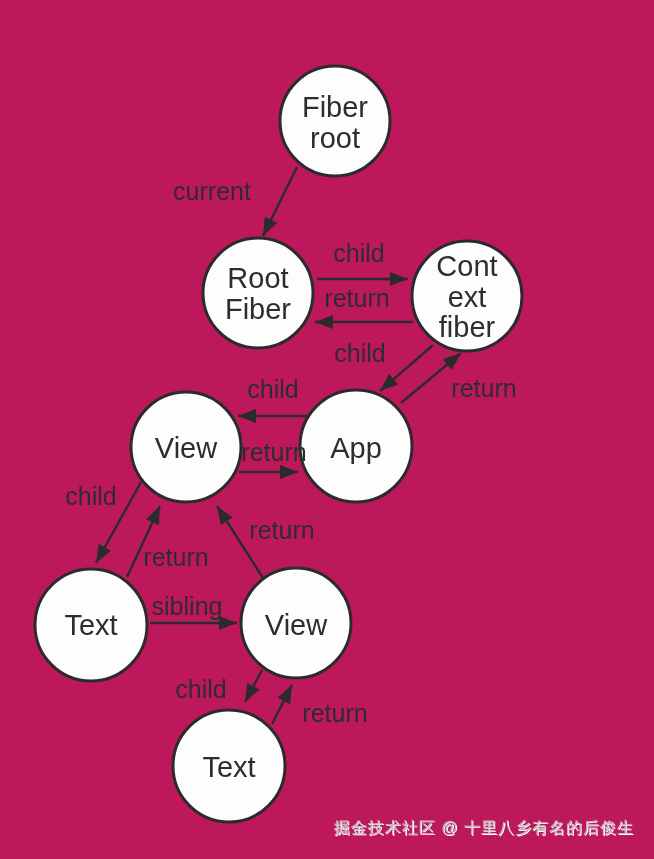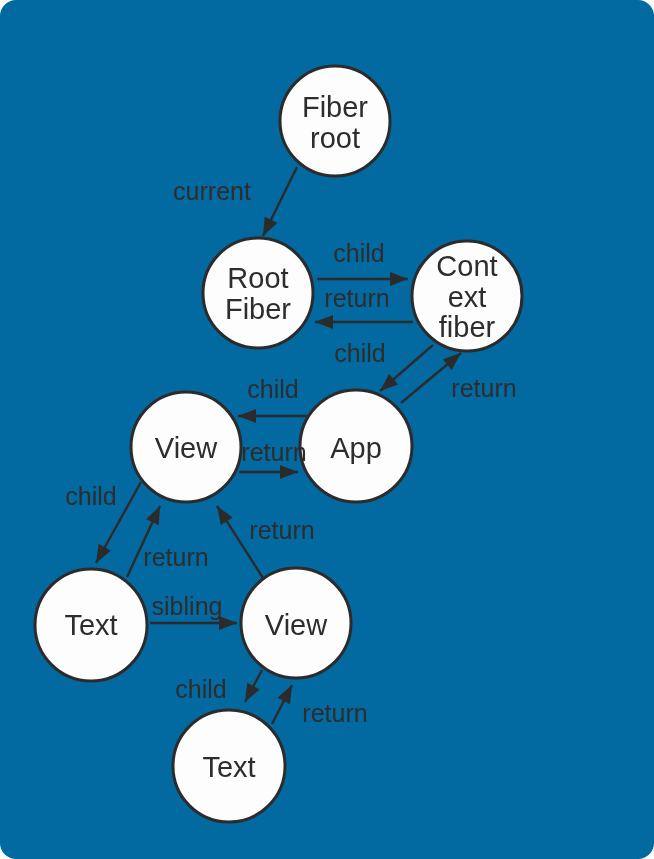--- a/index.html
+++ b/index.html
@@ -4,24 +4,23 @@
 <style>
   html, body {
     margin: 0;
     padding: 0;
     background: #fdfdfd;
   }
   .stage {
     position: relative;
     width: 654px;
     height: 859px;
-    background: #0369a1;
+    background: #be185d;
     overflow: hidden;
     font-family: "Liberation Sans", "DejaVu Sans", sans-serif;
-    border-radius: 16px;
   }
   svg { display: block; }
   .node-circle {
     fill: #fdfdfd;
     stroke: #2b2b2b;
     stroke-width: 3;
   }
   .edge-line {
     stroke: #2b2b2b;
     stroke-width: 2.4;
@@ -164,13 +163,14 @@
       <line class="edge-line" x1="262" y1="670" x2="245" y2="702" marker-end="url(#arrow)"></line>
       <text class="edge-label" x="201" y="698">child</text>
     </g>
 
     <g>
       <line class="edge-line" x1="272" y1="724" x2="292" y2="685" marker-end="url(#arrow)"></line>
       <text class="edge-label" x="335" y="722">return</text>
     </g>
   </svg>
 
+  <div class="watermark">掘金技术社区 @ 十里八乡有名的后俊生</div>
 </div>
 
 </body></html>

